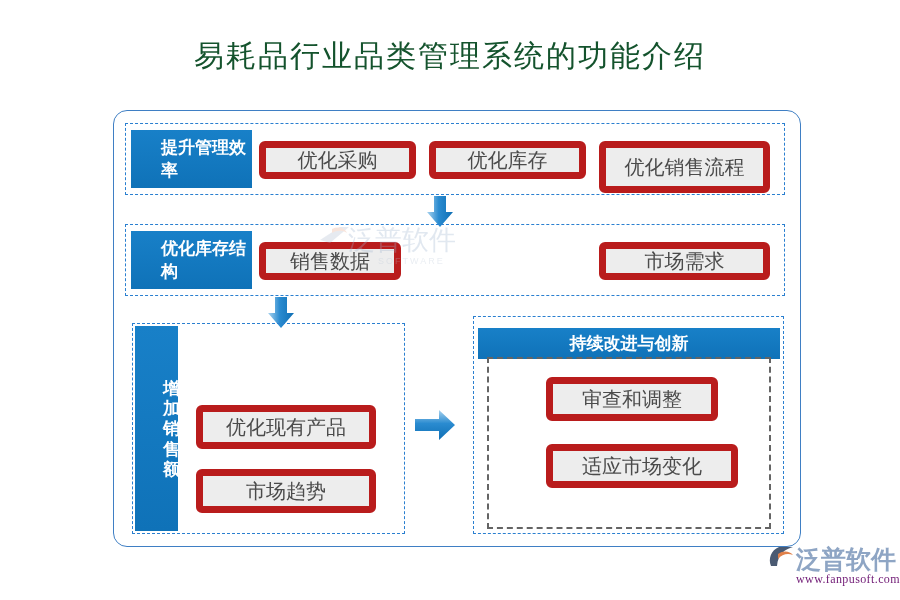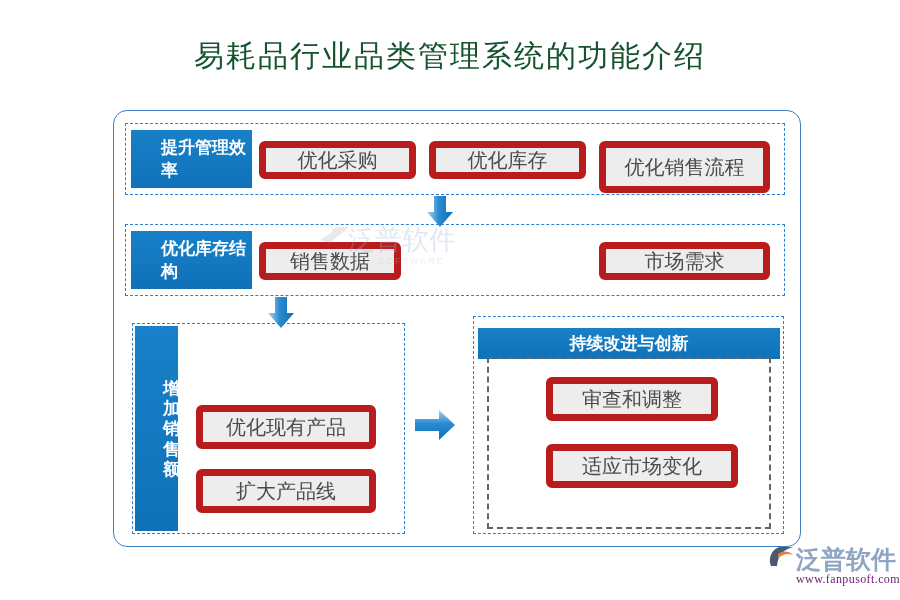--- a/index.html
+++ b/index.html
@@ -242,21 +242,21 @@
     <span>增</span>
     <span>加</span>
     <span>销</span>
     <span>售</span>
     <span>额</span>
   </div>
 
 
   <div class="gray-box" style="left:82px; top:294px; width:180px; height:44px;">优化现有产品</div>
 
-  <div class="gray-box" style="left:82px; top:358px; width:180px; height:44px;">扩大产品线</div>
+  <div class="gray-box" style="left:82px; top:358px; width:180px; height:44px;">市场趋势</div>
 
   <div class="arrow" style="left:301px; top:299px; width:40px; height:30px;">
     <svg width="40" height="30" viewBox="0 0 40 30">
       <defs>
         <linearGradient id="gradRight" x1="0" y1="0" x2="0" y2="1">
           <stop offset="0%" stop-color="#a9d3ef"></stop>
           <stop offset="45%" stop-color="#2a8bd0"></stop>
           <stop offset="100%" stop-color="#0f6fb4"></stop>
         </linearGradient>
       </defs>

